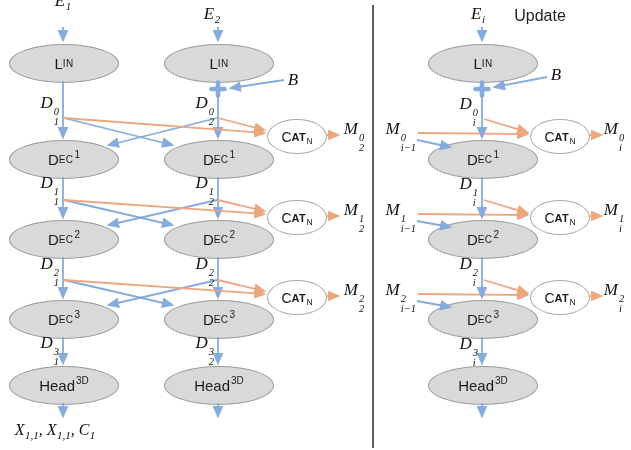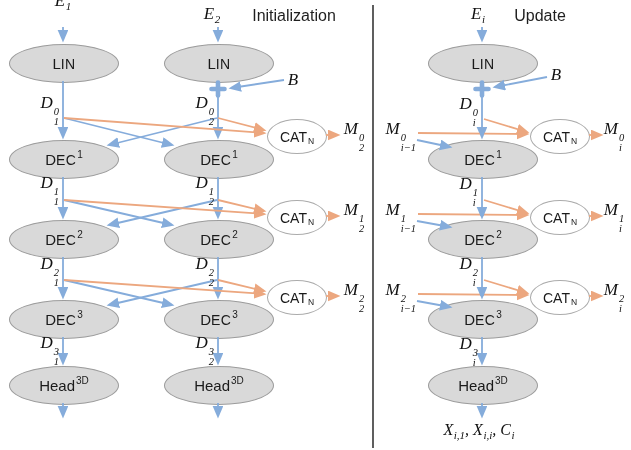--- a/index.html
+++ b/index.html
@@ -11,29 +11,29 @@
   svg.wires .divider{stroke:var(--divider);stroke-width:1.4;}
   svg.wires .plus{stroke:var(--arrow-blue);stroke-width:4.6;stroke-linecap:round;}
   svg.wires .dot{fill:var(--arrow-blue);}
   #mb path{fill:var(--arrow-blue);}
   #mo path{fill:var(--arrow-orange);}
 
   .node{position:absolute;z-index:1;width:108px;height:37px;border-radius:50%;
         background:var(--node-fill);border:1.4px solid var(--node-stroke);
         display:flex;align-items:center;justify-content:center;color:#1a1a1a;white-space:nowrap;}
   .node .mn{font-size:15px;}
-  .node .sc{font-size:14px;letter-spacing:.4px;}
+  .node .sc{font-size:10px;letter-spacing:.4px;}
   .node .nsup{font-size:10px;position:relative;top:-5px;margin-left:1px;}
   .node .hmn{font-size:15px;}
 
   .cat{position:absolute;z-index:1;width:58px;height:33px;border-radius:50%;
        background:var(--cat-fill);border:1.2px solid #ababab;
        display:flex;align-items:center;justify-content:center;color:#1a1a1a;white-space:nowrap;}
   .cat .cmn{font-size:14px;}
-  .cat .csc{font-size:14px;letter-spacing:.3px;}
+  .cat .csc{font-size:11px;letter-spacing:.3px;font-weight:bold;}
   .cat .cns{font-size:8.5px;position:relative;top:4px;margin-left:.5px;}
 
   .lbl{position:absolute;z-index:3;font-family:"Liberation Serif",serif;font-style:italic;
        font-size:17px;color:var(--text);white-space:nowrap;line-height:1;}
   .hdr{position:absolute;z-index:3;font-family:"Liberation Sans",sans-serif;font-size:16px;
        color:#1f1f1f;white-space:nowrap;line-height:1;}
   .anc-c{transform:translate(-50%,-50%);}
   .anc-r{transform:translate(-100%,-50%);}
   .mi{font-style:italic;}
   .bsub{font-size:11px;vertical-align:-4px;margin-left:.5px;}
@@ -236,21 +236,20 @@
     <g>
       <line class="plus" x1="475.5" y1="89" x2="488.5" y2="89"></line>
       <line class="plus" x1="482" y1="82.5" x2="482" y2="95.5"></line>
     </g>
 
     <circle class="dot" cx="482" cy="133" r="2.4"></circle>
     <circle class="dot" cx="482" cy="214" r="2.4"></circle>
     <circle class="dot" cx="482" cy="294" r="2.4"></circle>
   </svg>
 
-  <div class="hdr anc-c" style="left:294px;top:16px">Initialization</div>
   <div class="hdr anc-c" style="left:540px;top:16px">Update</div>
 
   <div class="lbl anc-c" style="left:63px;top:2px"><span class="mi">E</span><span class="bsub">1</span></div>
   <div class="lbl anc-c" style="left:212px;top:15px"><span class="mi">E</span><span class="bsub">2</span></div>
   <div class="lbl anc-c" style="left:478px;top:15px"><span class="mi">E</span><span class="bsub">i</span></div>
 
   <div class="lbl anc-c" style="left:293px;top:79px"><span class="mi">B</span></div>
   <div class="lbl anc-c" style="left:556px;top:74px"><span class="mi">B</span></div>
 
   <div class="lbl anc-r" style="left:59px;top:110px"><span class="mi">D</span><span class="stack">
@@ -336,17 +335,17 @@
       </span></div>
   <div class="lbl anc-c" style="left:614px;top:217px"><span class="mi">M</span><span class="stack">
         <span>1</span>
         <span>i</span>
       </span></div>
   <div class="lbl anc-c" style="left:614px;top:297px"><span class="mi">M</span><span class="stack">
         <span>2</span>
         <span>i</span>
       </span></div>
 
-  <div class="lbl anc-c out" style="left:479px;top:431px">
-    <span class="mi">X</span><span class="bsub">i,1</span><span class="comma">,</span><span class="mi">X</span><span class="bsub">i,i</span><span class="comma">,</span><span class="mi">C</span><span class="bsub">i</span>
+  <div class="lbl anc-c out" style="left:55px;top:431px">
+    <span class="mi">X</span><span class="bsub">1,1</span><span class="comma">,</span><span class="mi">X</span><span class="bsub">1,1</span><span class="comma">,</span><span class="mi">C</span><span class="bsub">1</span>
   </div>
 
 </div>
 
 </body></html>

